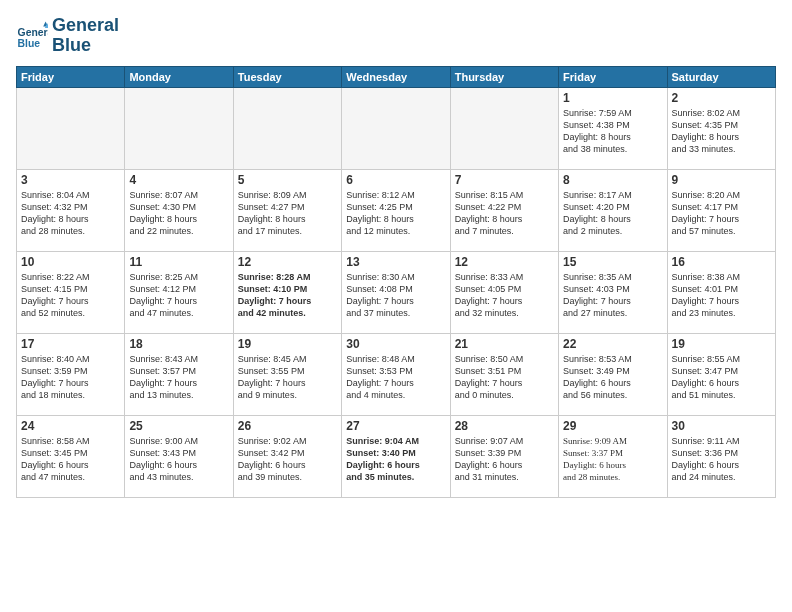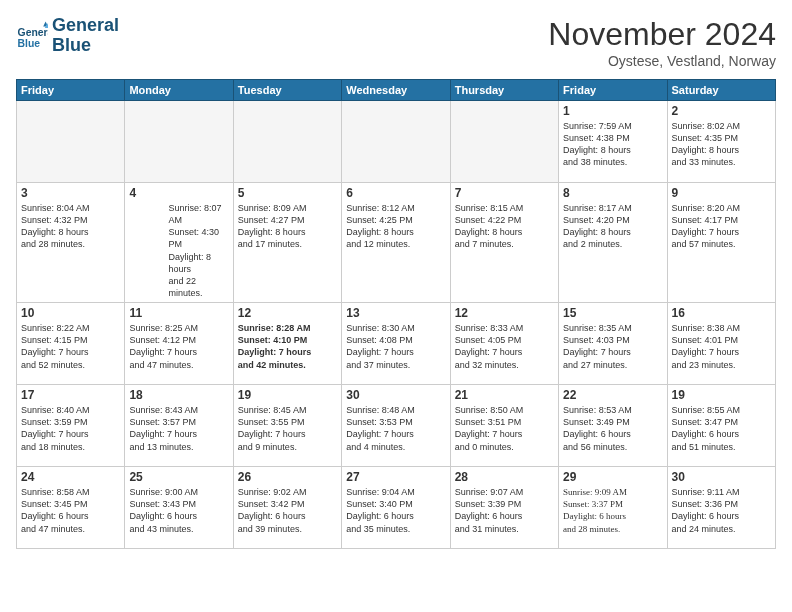--- a/index.html
+++ b/index.html
@@ -95,24 +95,20 @@
         <text x="2" y="20" font-size="13" font-weight="bold" fill="#1a5276">General</text>
         <text x="2" y="34" font-size="13" font-weight="bold" fill="#2471a3">Blue</text>
         <polygon points="34,8 40,8 37,2" fill="#2471a3"></polygon>
         <polygon points="36,10 42,10 39,4" fill="#5dade2"></polygon>
       </svg>
       <div>
         <div class="logo-text">General</div>
         <div class="logo-text">Blue</div>
       </div>
     </div>
-    <div class="title-block">
-      <div class="month-title">November 2024</div>
-      <div class="location">Oystese, Vestland, Norway</div>
-    </div>
   </div>
 
   <table class="calendar">
     <thead>
       <tr>
         <th>Friday</th>
         <th>Monday</th>
         <th>Tuesday</th>
         <th>Wednesday</th>
         <th>Thursday</th>
@@ -145,21 +141,21 @@
         <tr>
           <td>
             <span class="day-num">3</span>
             <div class="day-info" style="white-space: pre-line;">Sunrise: 8:04 AM
 Sunset: 4:32 PM
 Daylight: 8 hours
 and 28 minutes.</div>
           </td>
           <td>
             <span class="day-num">4</span>
-            <div class="day-info" style="white-space: pre-line; margin-left: 39px;">Sunrise: 8:07 AM
+            <div class="day-info" style="white-space: pre-line;">Sunrise: 8:07 AM
 Sunset: 4:30 PM
 Daylight: 8 hours
 and 22 minutes.</div>
           </td>
           <td>
             <span class="day-num">5</span>
             <div class="day-info" style="white-space: pre-line;">Sunrise: 8:09 AM
 Sunset: 4:27 PM
 Daylight: 8 hours
 and 17 minutes.</div>
@@ -312,21 +308,21 @@
           </td>
           <td>
             <span class="day-num">26</span>
             <div class="day-info" style="white-space: pre-line;">Sunrise: 9:02 AM
 Sunset: 3:42 PM
 Daylight: 6 hours
 and 39 minutes.</div>
           </td>
           <td>
             <span class="day-num">27</span>
-            <div class="day-info" style="white-space: pre-line;">Sunrise: 9:04 AM
+            <div class="day-info" style="white-space: pre-line; font-weight: bold;">Sunrise: 9:04 AM
 Sunset: 3:40 PM
 Daylight: 6 hours
 and 35 minutes.</div>
           </td>
           <td>
             <span class="day-num">28</span>
             <div class="day-info" style="white-space: pre-line;">Sunrise: 9:07 AM
 Sunset: 3:39 PM
 Daylight: 6 hours
 and 31 minutes.</div>

